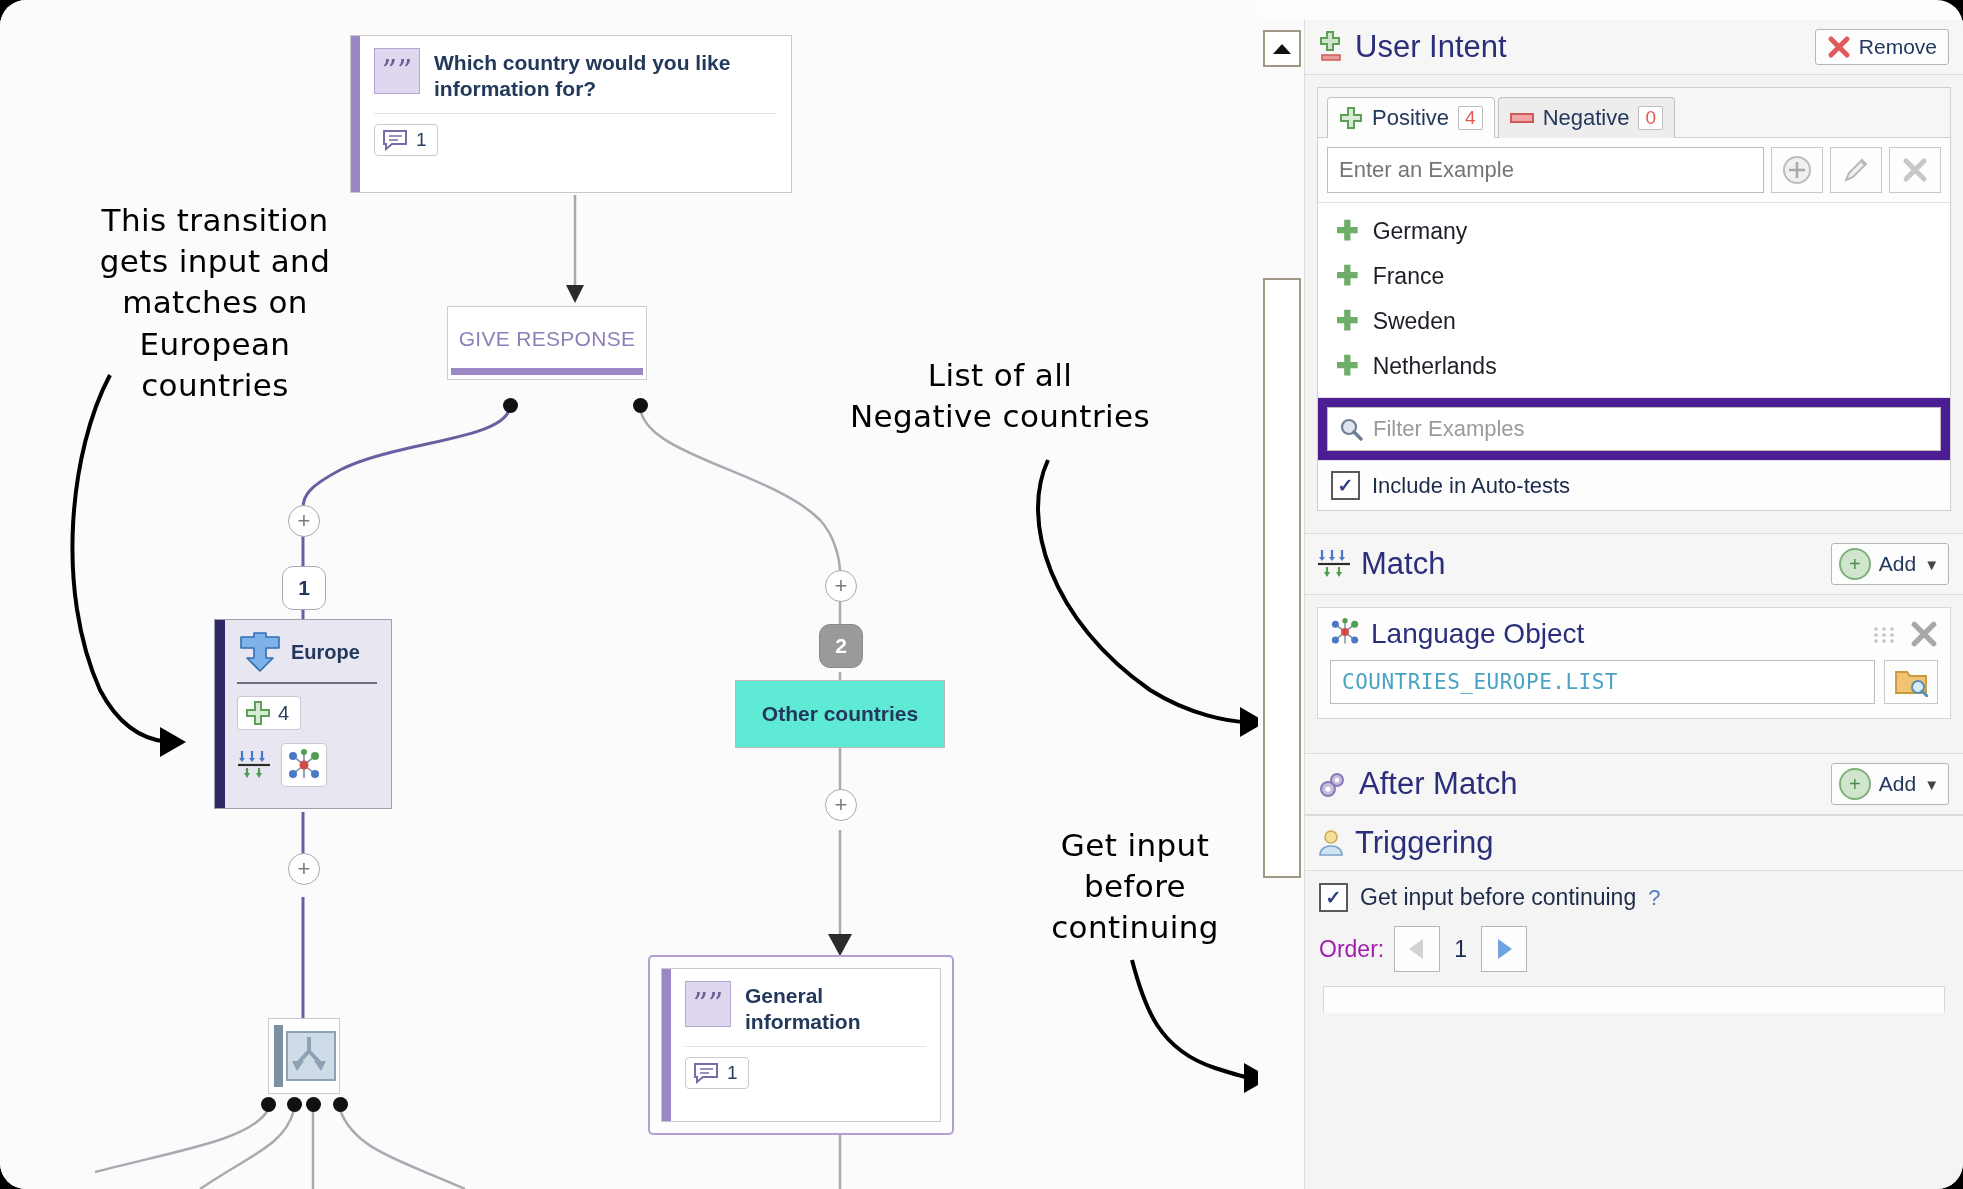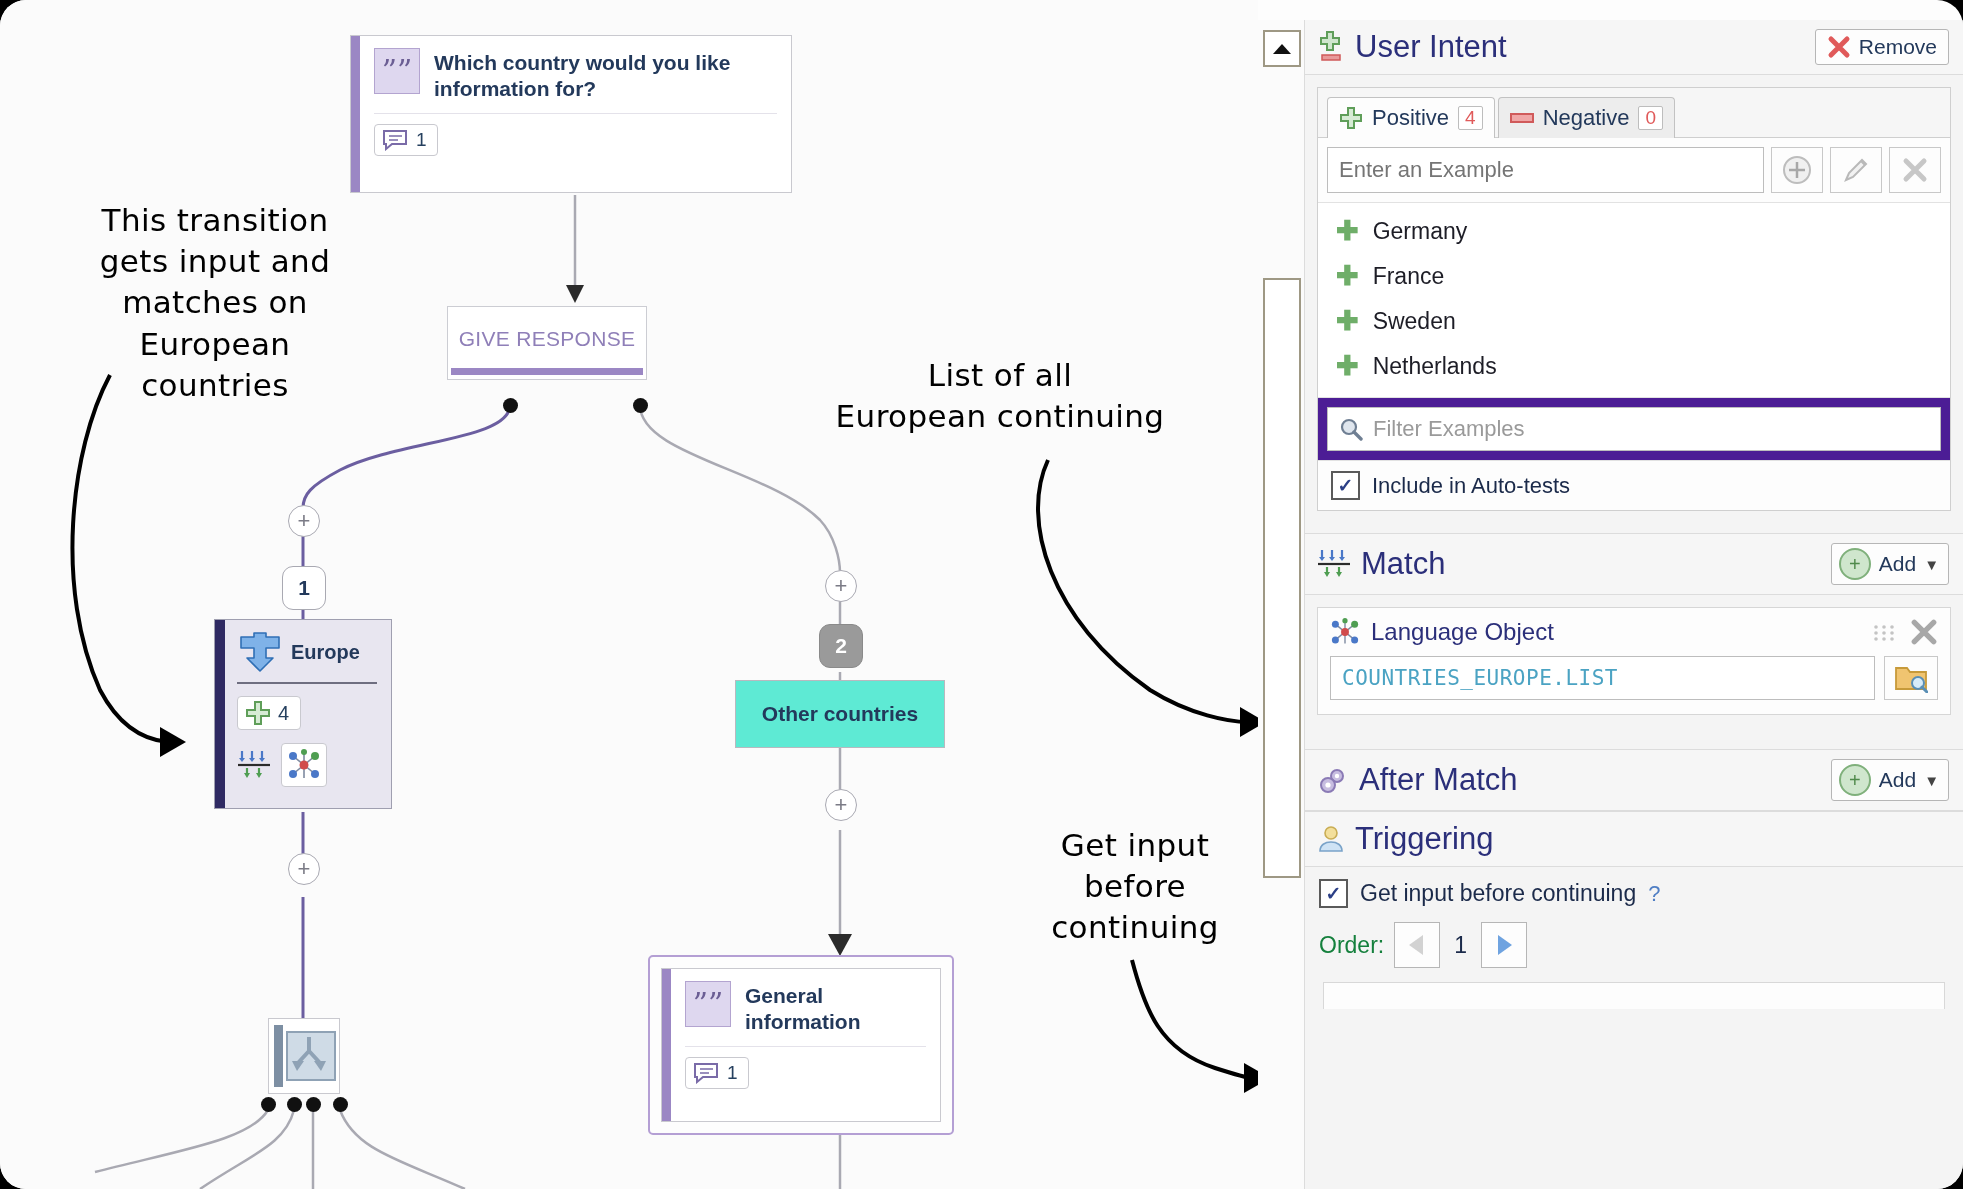--- a/index.html
+++ b/index.html
@@ -113,33 +113,33 @@
   .filterinput{display:flex;align-items:center;gap:10px;border:1px solid #bdbdbd;background:#fff;padding:8px 11px;}
   .filterinput .ph{font-size:22px;color:#9a9a9a;}
 
   .checkrow{display:flex;align-items:center;gap:12px;padding:10px 13px;font-size:22px;color:#1b2a4a;
             background:#fdfdfd;border-top:1px solid #e2e2e2;}
   .cbx{width:25px;height:25px;border:2px solid #5a5a5a;background:#fff;display:flex;align-items:center;
        justify-content:center;color:#2b3f86;font-size:19px;line-height:1;font-weight:bold;}
 
   .loCard{margin:12px 12px 0 12px;background:#fdfdfd;border:1px solid #d6d6d6;padding:10px 12px 14px 12px;}
   .loHead{display:flex;align-items:center;justify-content:space-between;}
-  .loHead .lt{display:flex;align-items:center;gap:11px;font-size:24px;color:#2b2f7a;}
+  .loHead .lt{display:flex;gap:11px;font-size:28px;color:#2b2f7a;}
   .loHead .rt{display:flex;align-items:center;gap:14px;color:#9a9a9a;}
   .loInputRow{display:flex;align-items:stretch;margin-top:10px;}
   .loInput{flex:1;border:1px solid #bdbdbd;background:#fff;padding:9px 11px;font-size:21px;color:#4ba3c3;
            font-family:"DejaVu Sans Mono",monospace;letter-spacing:.5px;}
   .folderbtn{width:52px;margin-left:9px;border:1px solid #c8c8c8;background:#fdfdfd;display:flex;
              align-items:center;justify-content:center;}
 
   .trigbody{background:#f4f4f4;padding:12px 14px 0 14px;}
   .trigcheck{display:flex;align-items:center;gap:12px;font-size:23px;color:#1b2a4a;}
   .qmark{color:#4f7ec4;font-size:22px;}
   .orderrow{display:flex;align-items:center;gap:10px;margin-top:14px;}
-  .orderlbl{font-size:23px;color:#15803d;}
+  .orderlbl{font-size:23px;color:#a21caf;}
   .arrbtn{width:44px;height:44px;border:1px solid #b6b6b6;background:#fdfdfd;display:flex;
           align-items:center;justify-content:center;}
   .ordernum{font-size:23px;color:#1b2a4a;padding:0 4px;}
   .bottomstub{margin:14px 4px 0 4px;height:26px;background:#fdfdfd;border:1px solid #d8d8d8;border-bottom:none;}
 </style>
 </head>
 <body>
 
 <div id="root">
 
@@ -285,21 +285,21 @@
         </div>
       </div>
     </div>
 
     <div class="hand" id="hand-left" style="left: 40px; top: 200px; width: 350px; white-space: pre-line;">This transition
 gets input and
 matches on
 European
 countries</div>
     <div class="hand" id="hand-mid" style="left: 800px; top: 355px; width: 400px; white-space: pre-line;">List of all
-European continuing</div>
+Negative countries</div>
     <div class="hand" id="hand-right" style="left: 1010px; top: 825px; width: 250px; white-space: pre-line;">Get input
 before
 continuing</div>
 
     <svg style="position:absolute;left:0;top:0;width:1258px;height:1189px;pointer-events:none;">
       <path d="M110,375 C70,450 55,590 100,690 C120,728 145,740 168,742" stroke="#000" stroke-width="4" fill="none"></path>
       <polygon points="160,727 186,742 160,757" fill="#000"></polygon>
       <path d="M1048,460 C1020,520 1050,620 1150,690 C1190,715 1230,722 1248,722" stroke="#000" stroke-width="4" fill="none"></path>
       <polygon points="1240,707 1266,722 1240,737" fill="#000"></polygon>
       <path d="M1132,960 C1145,1010 1160,1050 1215,1068 C1240,1076 1248,1078 1252,1078" stroke="#000" stroke-width="4" fill="none"></path>

